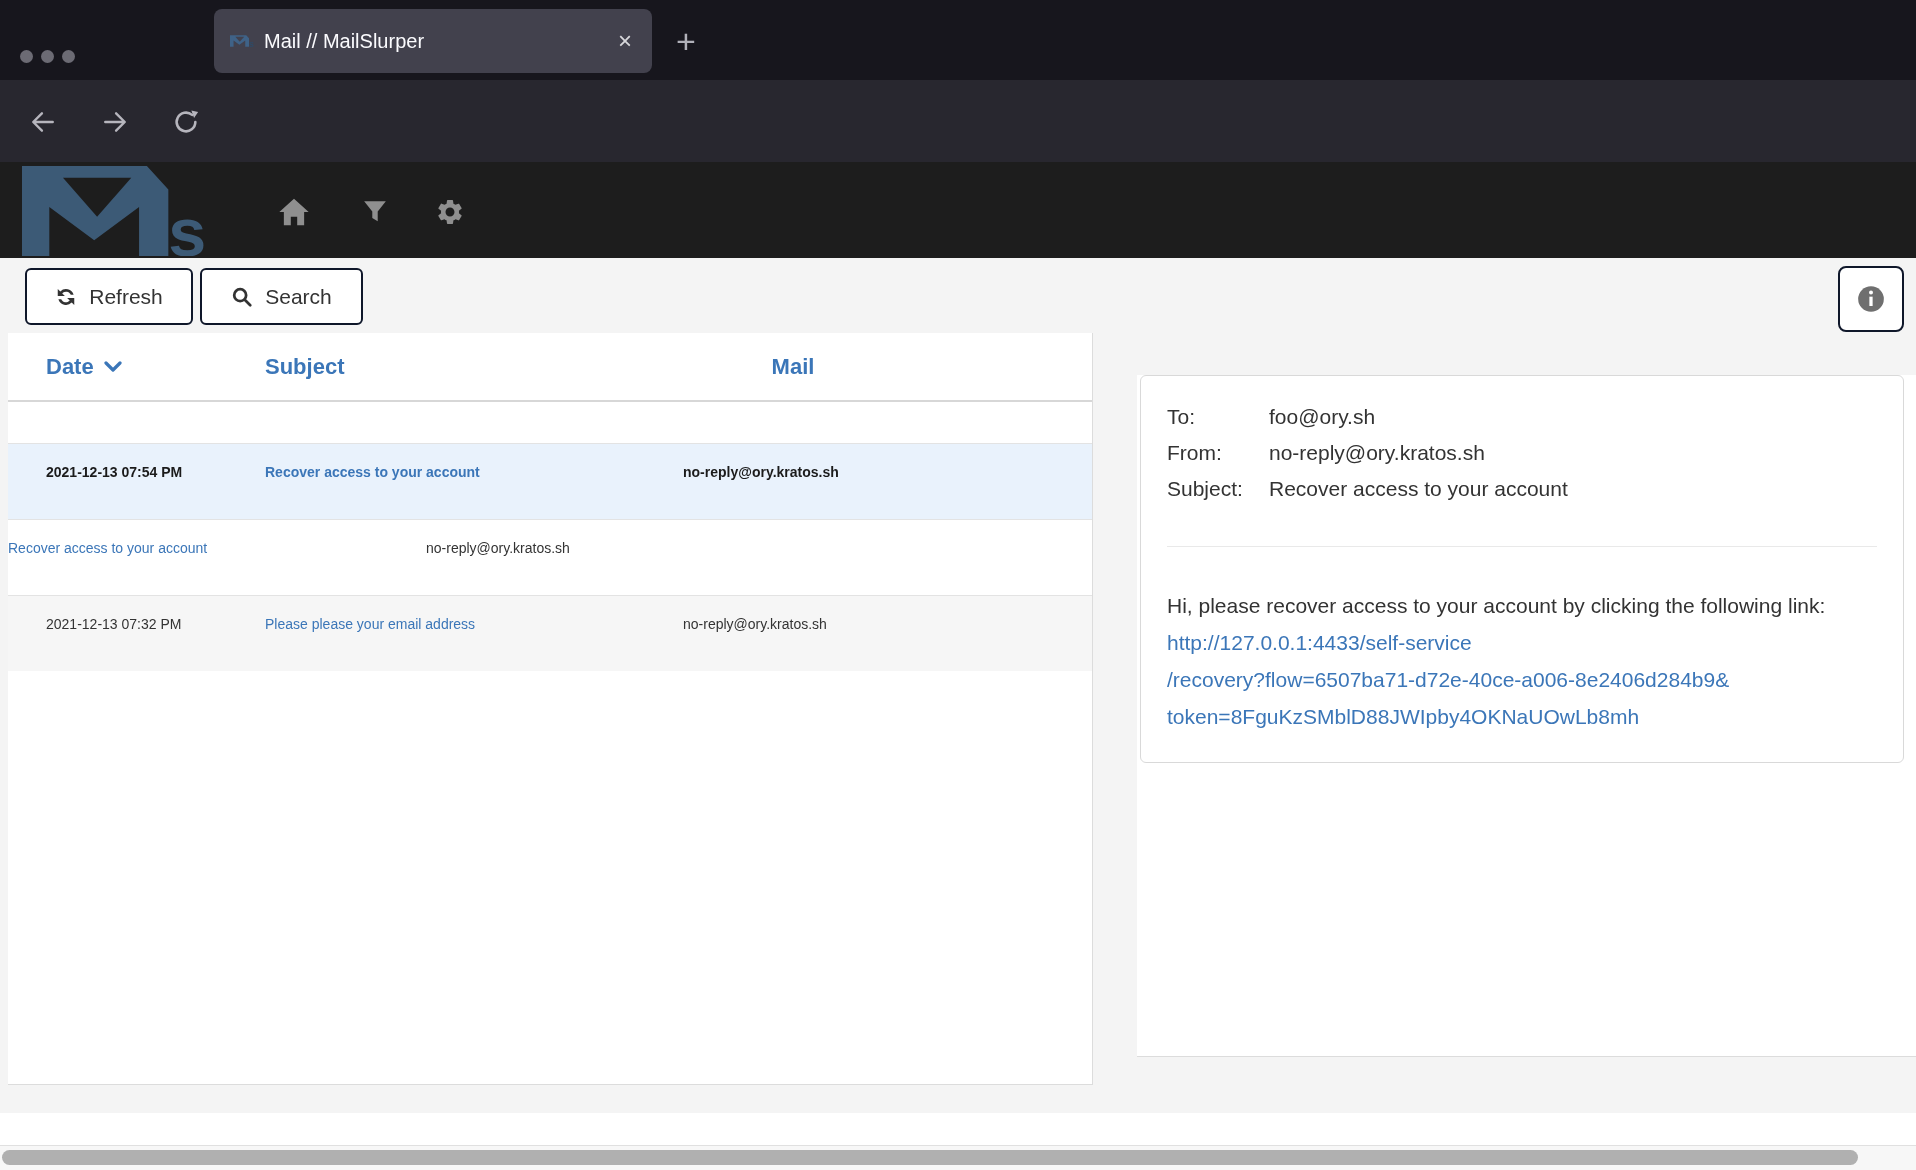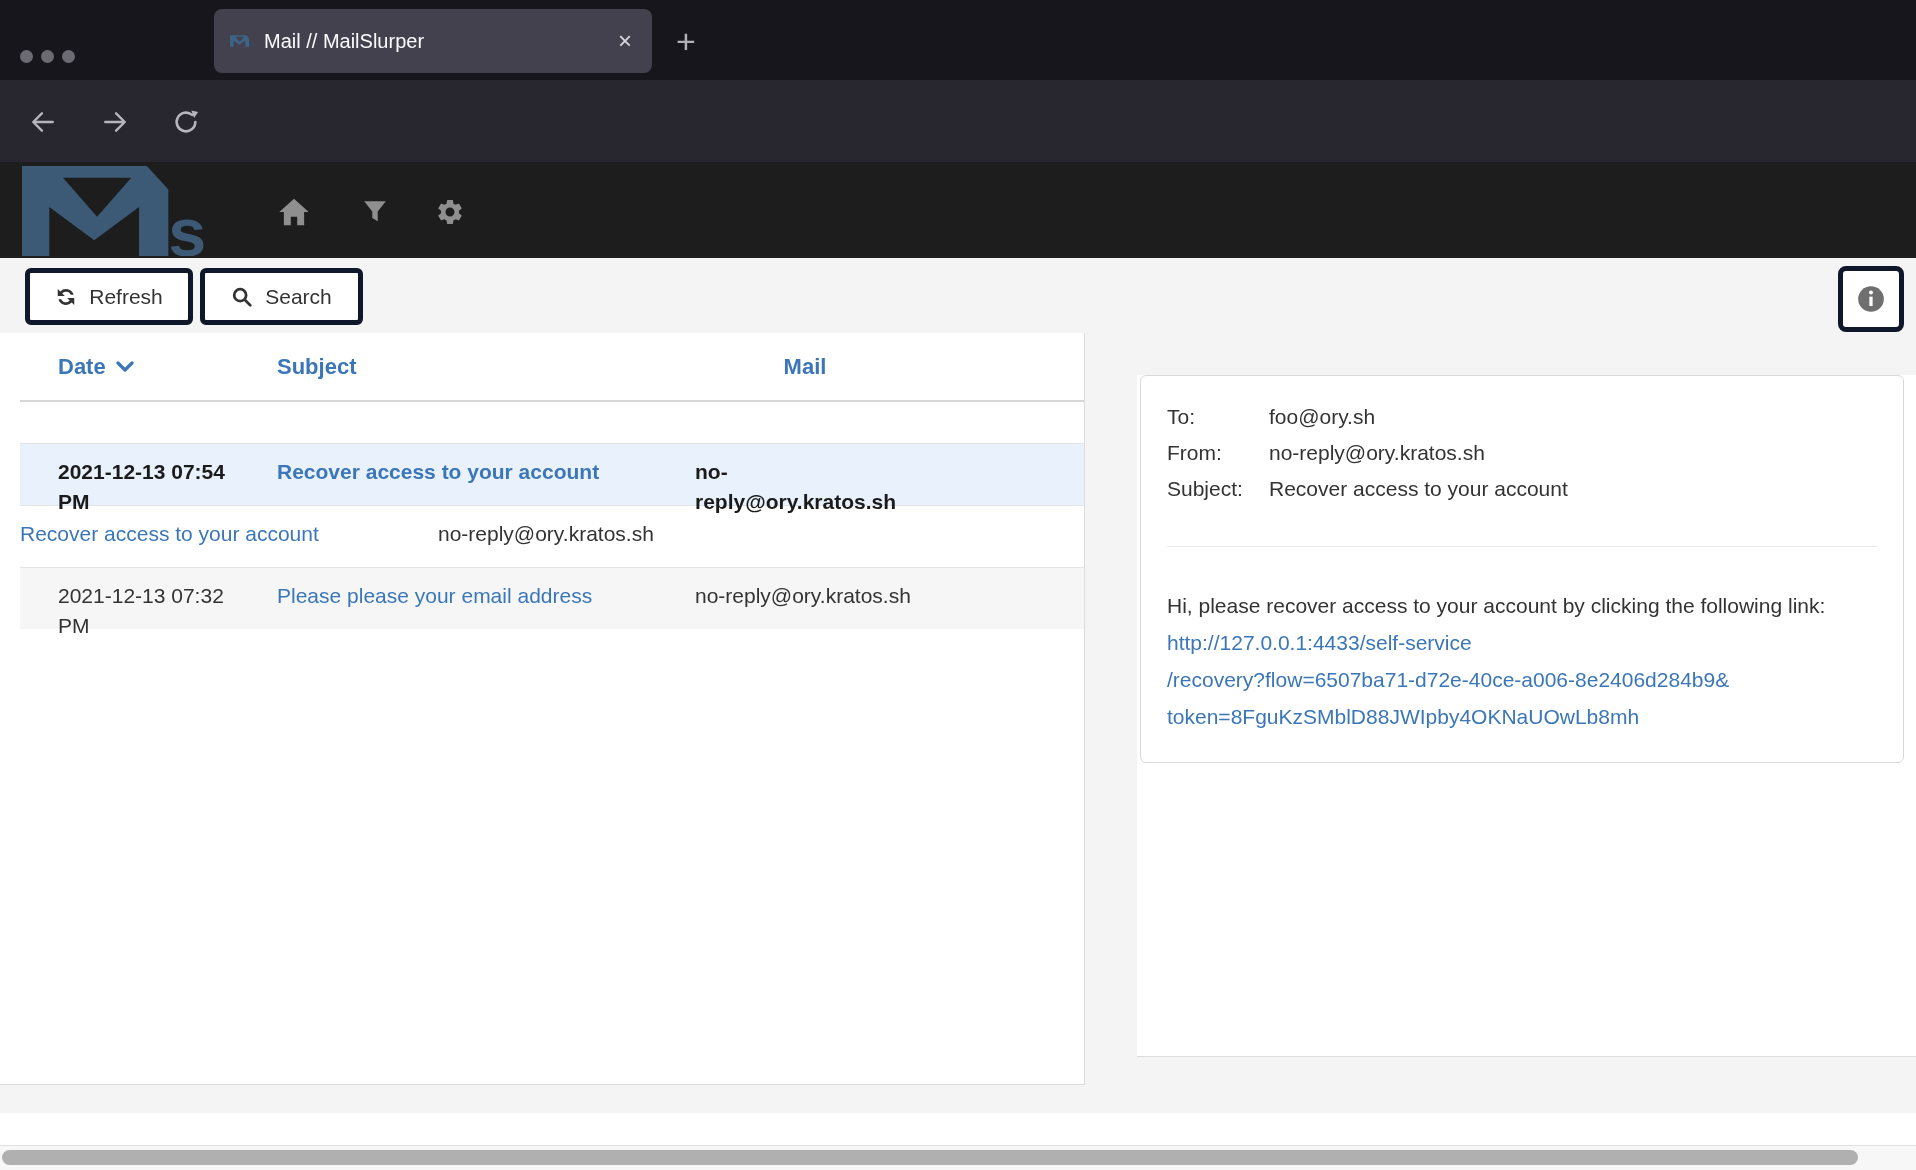--- a/index.html
+++ b/index.html
@@ -27,33 +27,33 @@
   .star { color:#fbfbfe; font-size:30px; line-height:1; }
   .chev2 { position:absolute; left:1778px; top:86px; color:#76757e; font-size:32px; letter-spacing:-6px; }
   .hamb { position:absolute; left:1846px; top:108px; }
   .hamb i { display:block; width:26px; height:3px; background:#b6b5bd; margin:6px 0; border-radius:2px; }
   
   .ms-navbar { position:absolute; left:0; top:162px; width:1916px; height:96px; background:#1d1d1d; }
   .brand { position:absolute; left:22px; top:4px; }
   .ms-nav-ic { position:absolute; top:32px; width:40px; height:36px; display:flex; align-items:center; justify-content:center; }
   
   .actionbar { position:absolute; left:0; top:258px; width:1916px; height:75px; background:#f4f4f4; }
-  .btn { position:absolute; top:10px; height:57px; background:#fff; border:5px solid #0f172a; border-radius:6px;
+  .btn { position:absolute; top:10px; height:57px; background:#fff; border:2px solid #0f172a; border-radius:6px;
          display:flex; align-items:center; justify-content:center; gap:12px; font-size:21px; color:#333; }
   
   .main { position:absolute; left:0; top:333px; width:1916px; height:780px; background:#f4f4f4; }
-  .list-panel { position:absolute; left:0; top:0; width:1085px; height:752px; background:#fff;
-                border-right:1px solid #dcdcdc; border-bottom:1px solid #dcdcdc;padding-left:20px; }
+  .list-panel { position:absolute; left:8px; top:0; width:1085px; height:752px; background:#fff;
+                border-right:1px solid #dcdcdc; border-bottom:1px solid #dcdcdc; }
   .lhead { display:flex; height:69px; align-items:center; border-bottom:2px solid #d7d7d7;
            color:#3b76b8; font-weight:bold; font-size:22px; }
   .h-date { width:257px; padding-left:38px; display:flex; align-items:center; gap:10px; }
   .h-subj { width:418px; }
   .h-from { width:220px; text-align:center; }
   .lspacer { height:41px; }
-  .mrow { display:flex; font-size:21px; line-height:30px; border-top:1px solid #e3e3e3; height:62px; }
+  .mrow { display:flex; font-size:14px; line-height:30px; border-top:1px solid #e3e3e3; height:76px; }
   .c-date { width:257px; padding:13px 35px 0 38px; color:#333; }
   .c-subj { width:418px; padding-top:13px; color:#3b76b8; }
   .c-from { width:220px; padding-top:13px; color:#333; overflow-wrap:break-word; }
   .mrow.selected { background:#e9f2fc; }
   .mrow.selected .c-date, .mrow.selected .c-from { font-weight:bold; color:#1b1b1b; }
   .mrow.selected .c-subj { font-weight:bold; }
   .mrow.striped { background:#f6f6f6; }
   .details-panel { position:absolute; left:1137px; top:0; width:779px; height:752px; }
   .details-header { height:70px; background:#4a74ad; border-radius:6px 6px 0 0; display:flex;
                     align-items:center; padding:0 26px; }

